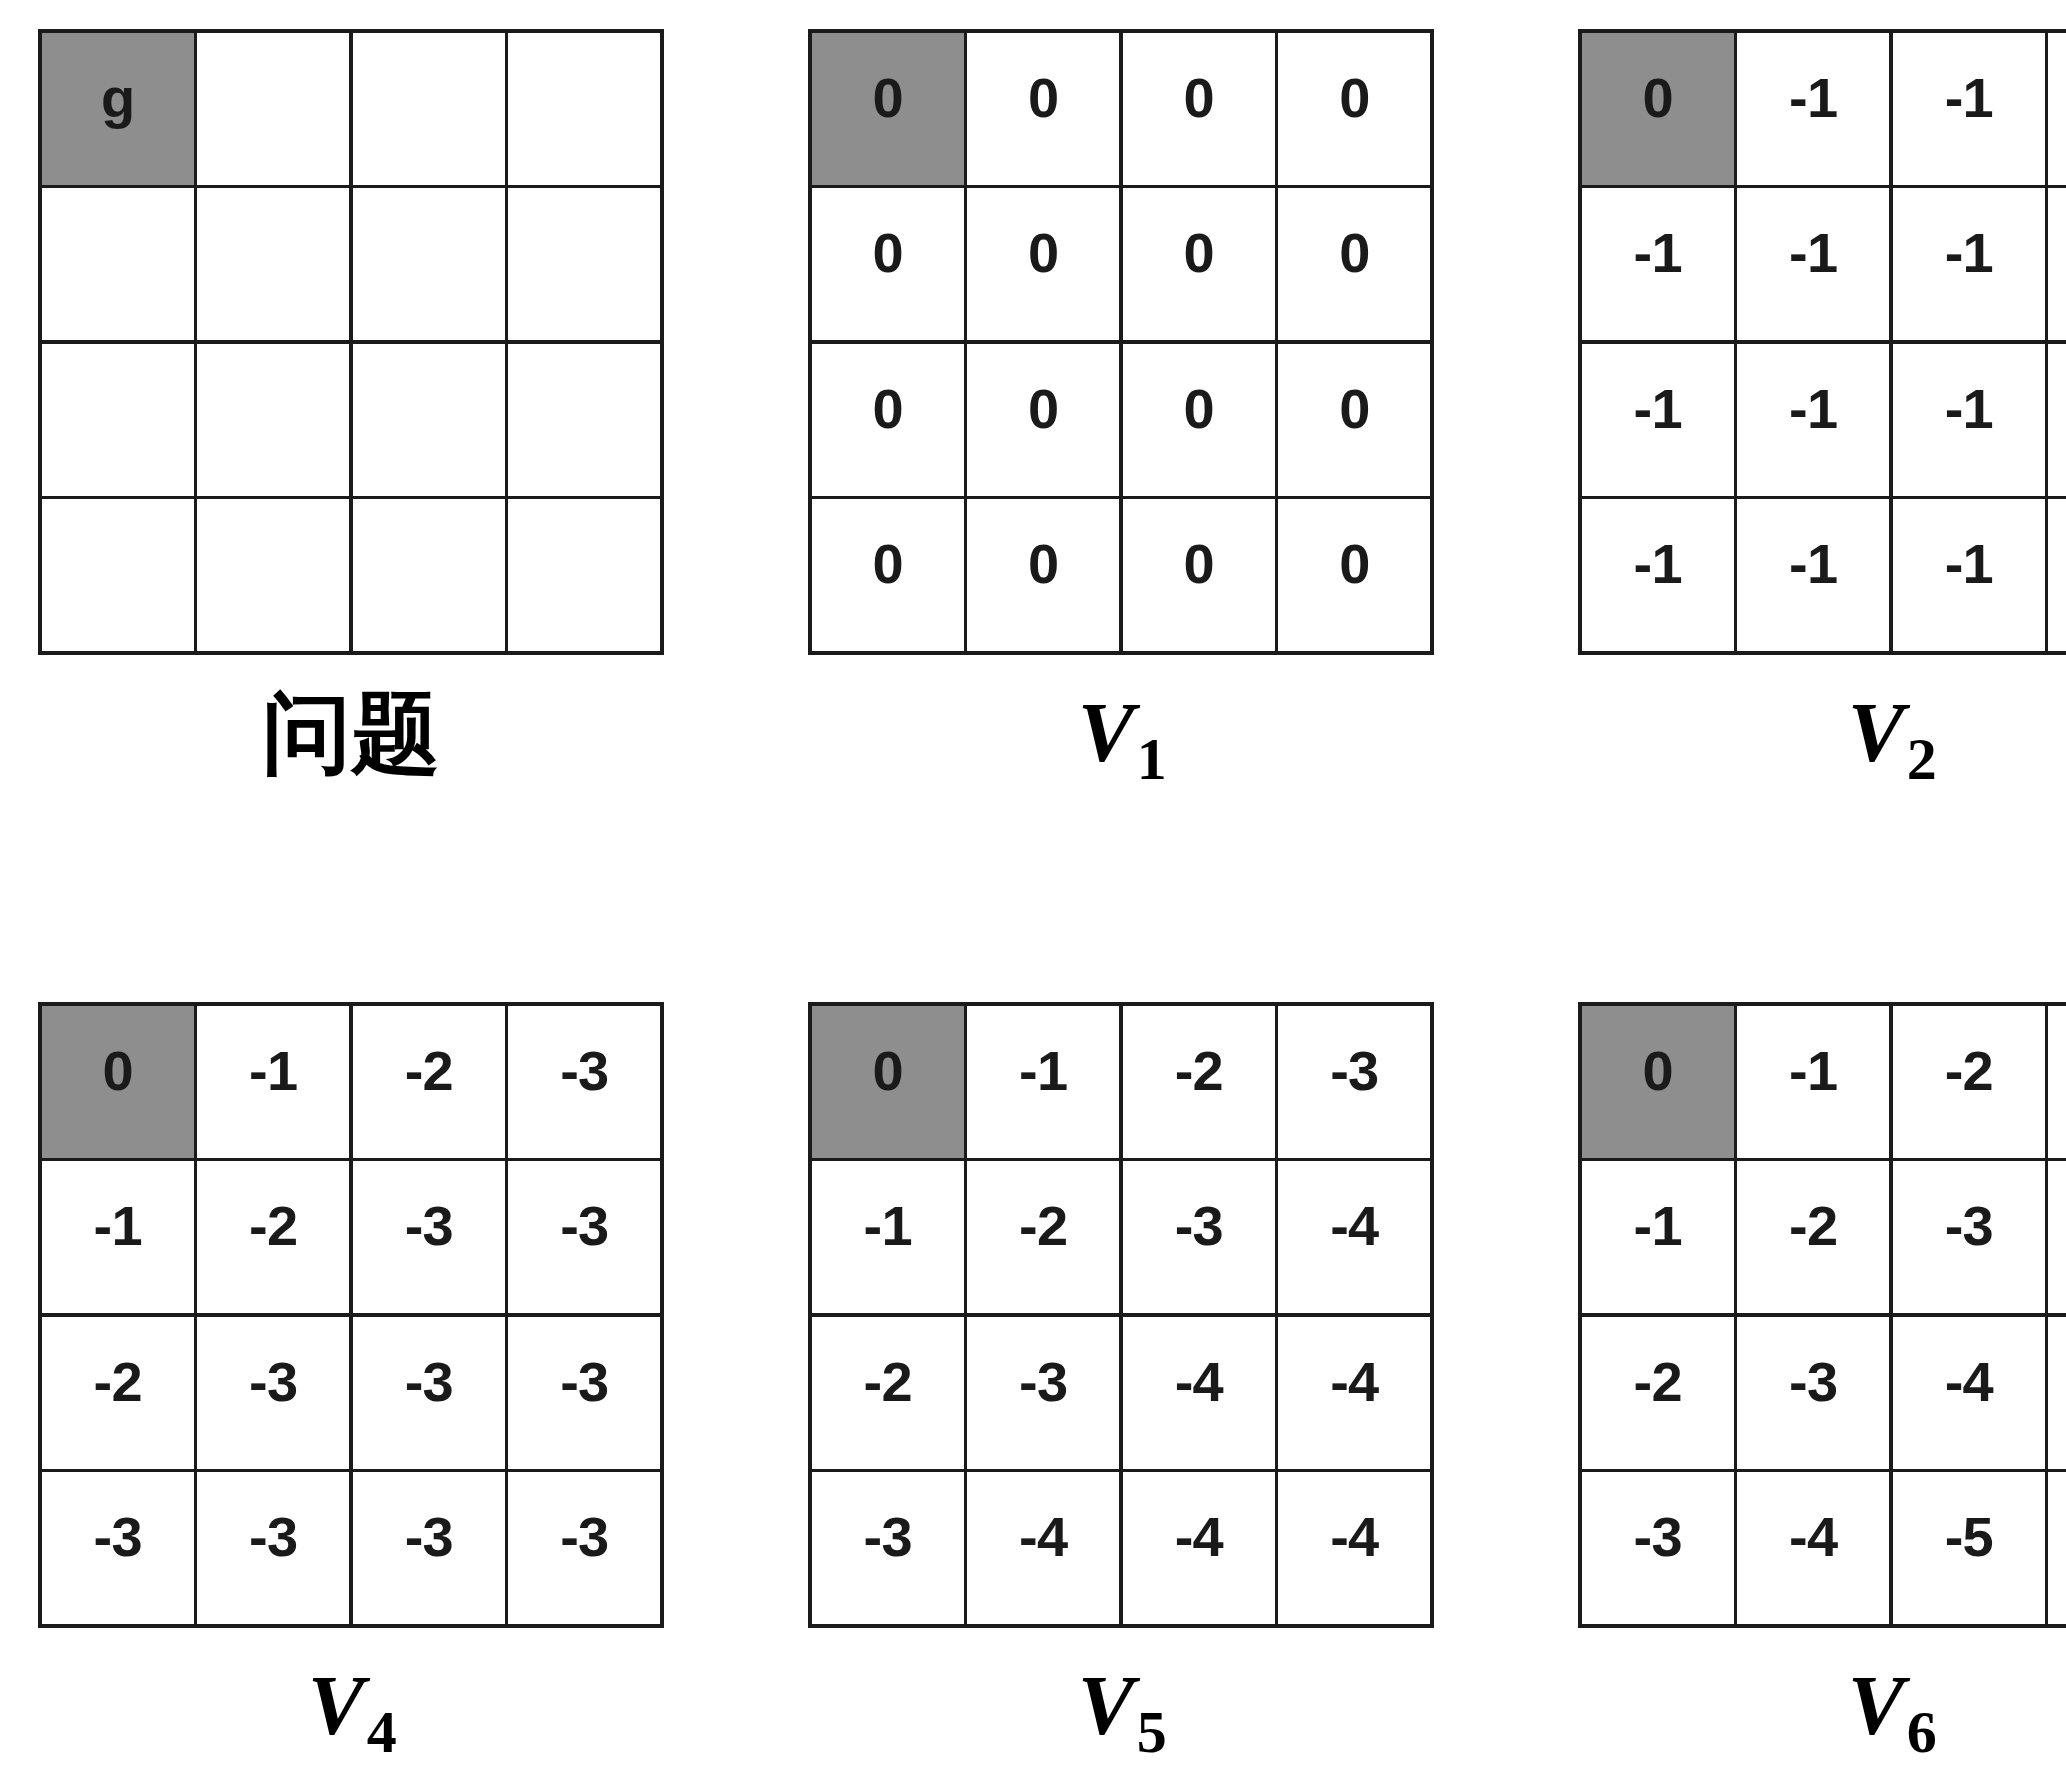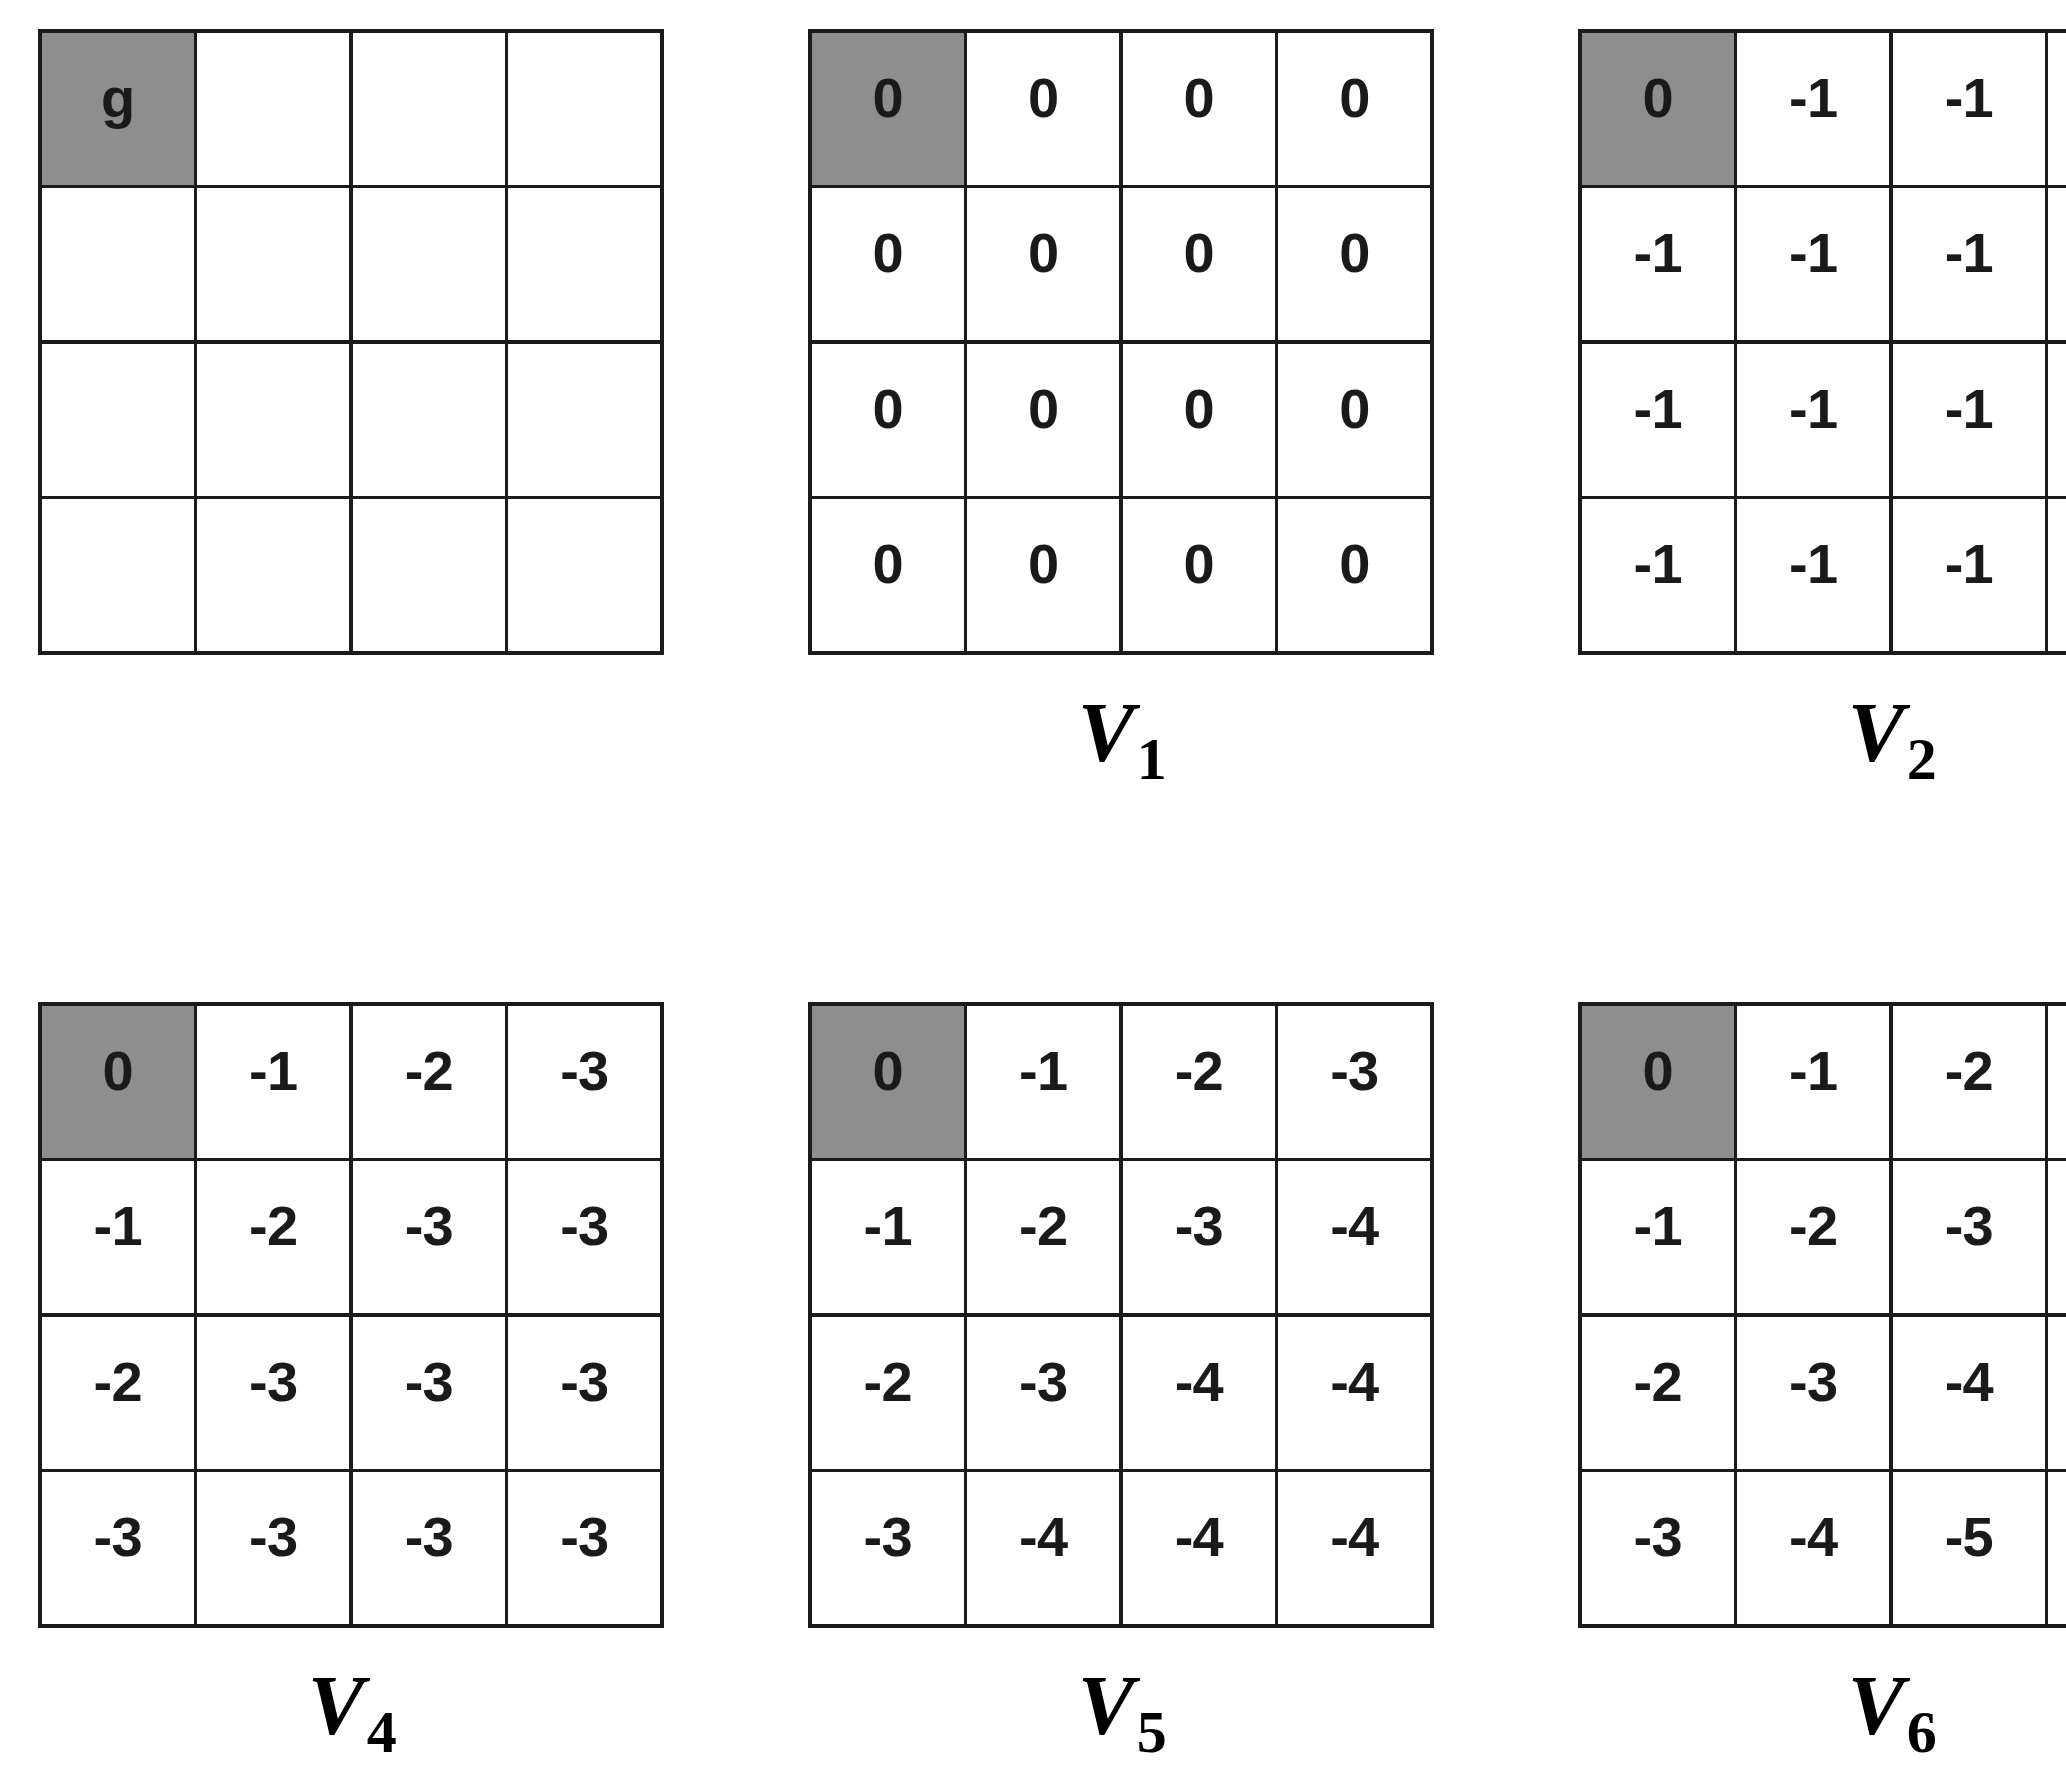--- a/index.html
+++ b/index.html
@@ -101,20 +101,23 @@
           <div class="cell"></div>
           <div class="cell"></div>
           <div class="cell"></div>
           <div class="cell"></div>
           <div class="cell"></div>
           <div class="cell"></div>
           <div class="cell"></div>
           <div class="cell"></div>
           <div class="cell"></div>
         </div>
+    <div class="panel-label">
+          <span class="cjk">问题</span>
+        </div>
   </div>
 
   <div class="panel">
     <div class="grid">
           <div class="cell goal">0</div>
           <div class="cell">0</div>
           <div class="cell">0</div>
           <div class="cell">0</div>
           <div class="cell">0</div>
           <div class="cell">0</div>

